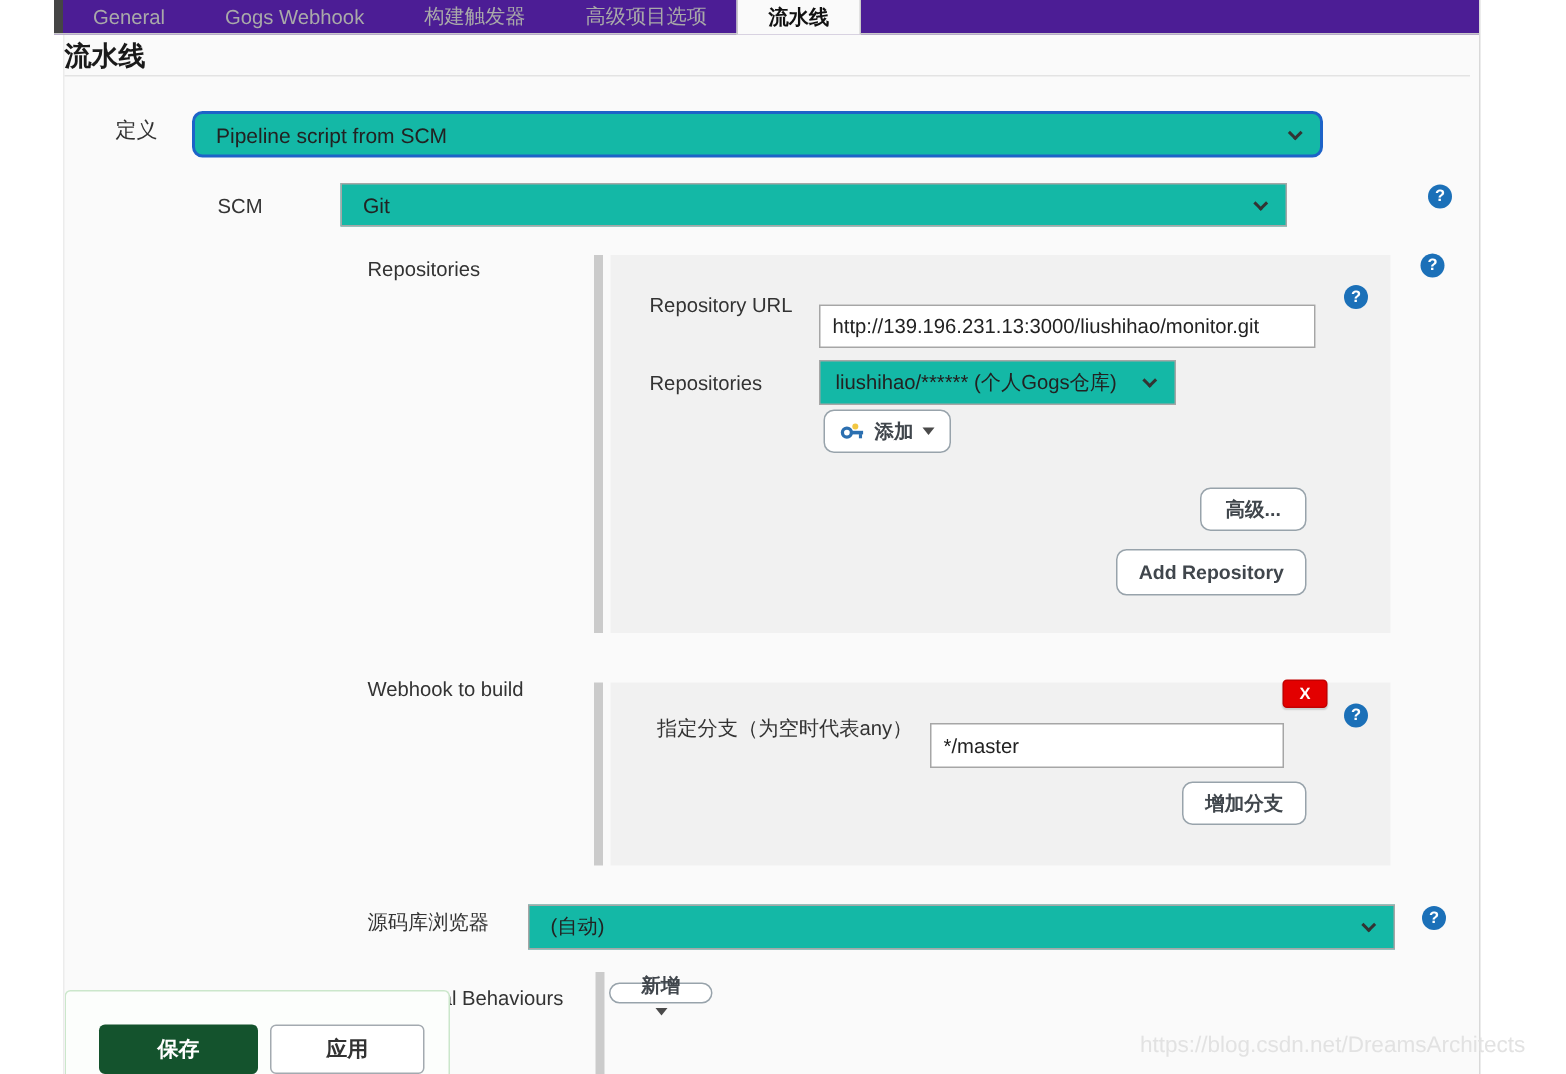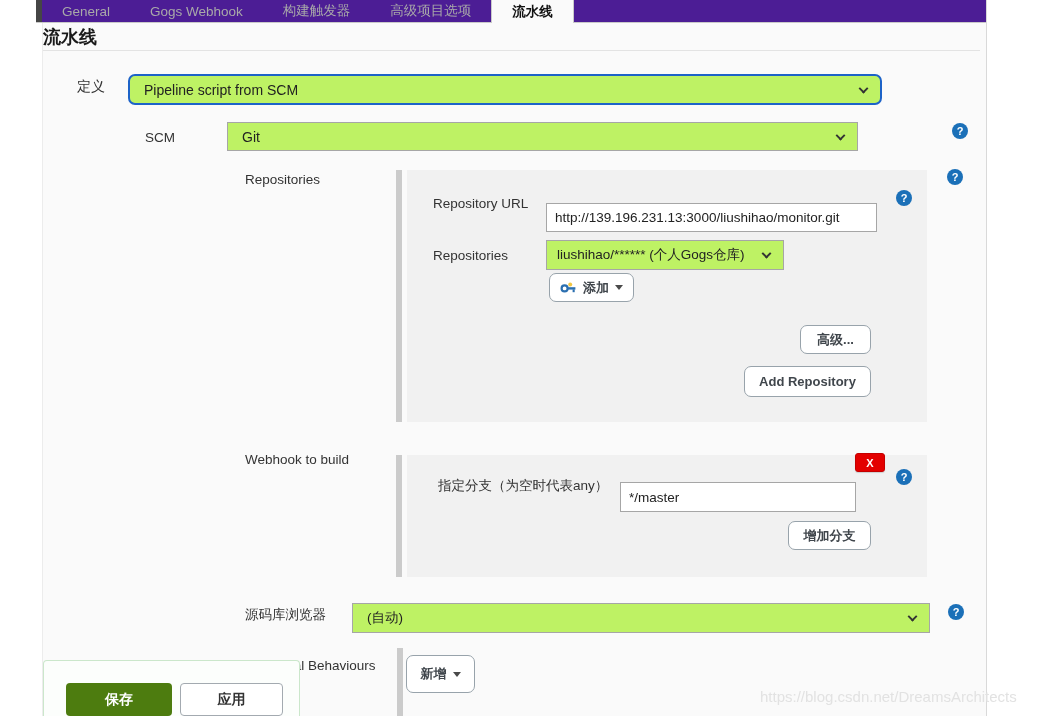--- a/index.html
+++ b/index.html
@@ -21,21 +21,21 @@
   .tab.active { background:#fafafa; color:#111; font-weight:700;
                 border-left:1px solid #c9c9c9; border-right:1px solid #c9c9c9;
                 margin-bottom:-1px; }
 
   .heading { position:absolute; left:43px; top:25px; font-size:18px; font-weight:700; color:#1a1a1a; }
   .heading-divider { position:absolute; left:43px; top:50px; width:937px; height:1px; background:#e3e3e3; }
 
   .lbl { position:absolute; font-size:13.5px; color:#333; white-space:nowrap; }
 
   
-  .sel { position:absolute; background:#bef264; border:1px solid #a6a6a6; color:#222;
+  .sel { position:absolute; background:#14b8a6; border:1px solid #a6a6a6; color:#222;
          display:flex; align-items:center; padding:0 30px 0 14px; font-size:14px;
          white-space:nowrap; overflow:hidden; cursor:default; }
   .sel .chev { position:absolute; right:13px; top:50%; width:7px; height:7px;
                border-right:2px solid #333; border-bottom:2px solid #333;
                transform:translateY(-70%) rotate(45deg); }
   #sel-definition { left:128px; top:74px; width:754px; height:31px;
                     border:2px solid #1d63c8; border-radius:7px; }
   #sel-scm { left:227px; top:122px; width:631px; height:29px; }
   #sel-credentials { left:546px; top:240px; width:238px; height:30px; font-size:13.5px; padding-left:10px; }
   #sel-browser { left:352px; top:603px; width:578px; height:30px; font-size:13.5px; }
@@ -56,21 +56,21 @@
   #bar-additional { left:397px; top:648px; height:68px; }
 
   
   .btn { position:absolute; background:#fff; border:1px solid #98a3ab; border-radius:7px;
          display:flex; align-items:center; justify-content:center; gap:6px;
          font-size:13px; font-weight:600; color:#40464c; cursor:pointer; white-space:nowrap; }
   #btn-add-cred { left:549px; top:273px; width:85px; height:29px; }
   #btn-advanced { left:800px; top:325px; width:71px; height:29px; }
   #btn-add-repo { left:744px; top:366px; width:127px; height:31px; font-weight:700; }
   #btn-add-branch { left:788px; top:521px; width:83px; height:29px; }
-  #btn-new-behaviour { left:406px; top:655px; width:69px; height:38px; }
+  #btn-new-behaviour { left:406px; top:655px; width:69px; height:14px;flex-direction:column; }
   .caret { width:0; height:0; border-left:4px solid transparent; border-right:4px solid transparent;
            border-top:5px solid #4a4a4a; }
 
   #btn-delete-branch { position:absolute; left:855px; top:453px; width:30px; height:19px;
            background:#e30000; color:#fff; border:1px solid #c40000; border-radius:3px;
            font-size:11px; font-weight:700; display:flex; align-items:center; justify-content:center;
            cursor:pointer; box-shadow:0 1px 1px rgba(0,0,0,.15); }
 
   .help { position:absolute; width:16px; height:16px; border-radius:50%; background:#1b70b8;
           color:#fff; font-size:11px; font-weight:700; display:flex; align-items:center;
@@ -79,21 +79,21 @@
   #help-repos { left:947px; top:169px; }
   #help-url { left:896px; top:190px; }
   #help-branch { left:896px; top:469px; }
   #help-browser { left:948px; top:604px; }
 
   
   #footer-panel { position:absolute; left:43px; top:660px; width:257px; height:56px;
                   background:#fcfefc; border:1px solid #cbe7cb; border-bottom:none;
                   border-radius:4px 4px 0 0; }
   #btn-save { position:absolute; left:66px; top:683px; width:106px; height:33px;
-              background:#4d7c0f; color:#fff; border:none; border-radius:4px;
+              background:#14532d; color:#fff; border:none; border-radius:4px;
               font-size:14px; font-weight:700; display:flex; align-items:center;
               justify-content:center; cursor:pointer; }
   #btn-apply { position:absolute; left:180px; top:683px; width:103px; height:33px;
                background:#fff; color:#333; border:1px solid #a3aab0; border-radius:4px;
                font-size:14px; font-weight:700; display:flex; align-items:center;
                justify-content:center; cursor:pointer; }
 
   .watermark { position:absolute; left:760px; top:688px; width:284px; font-size:15px;
                color:#e2e2e2; white-space:nowrap; }
   .keyicon { display:inline-flex; }

